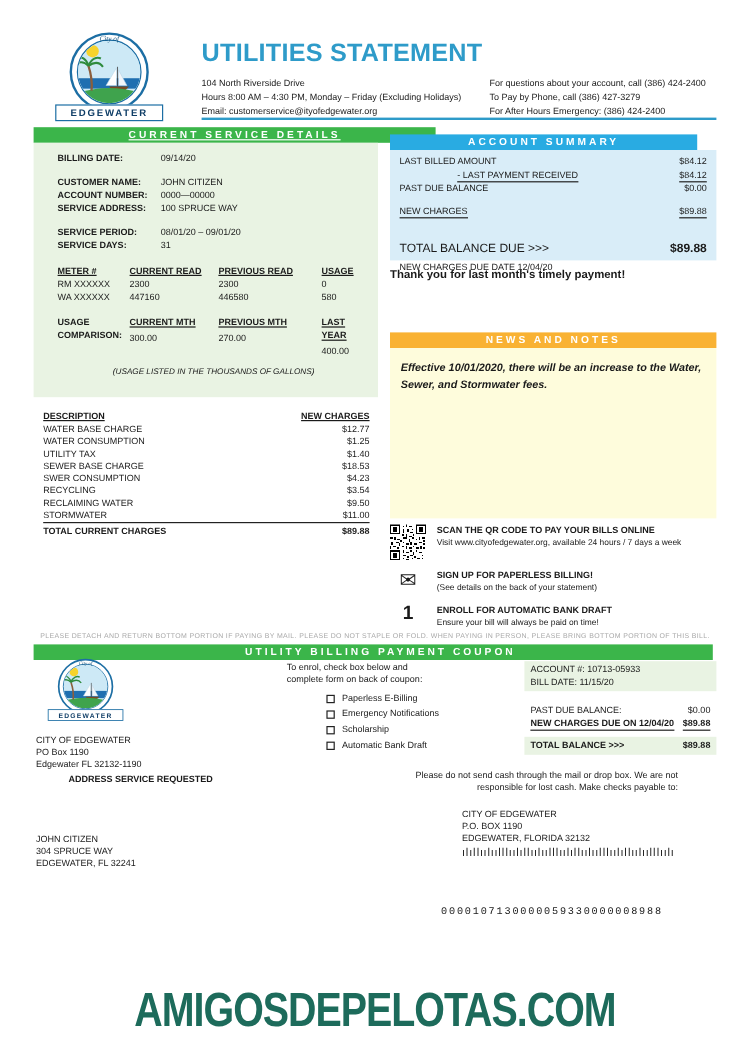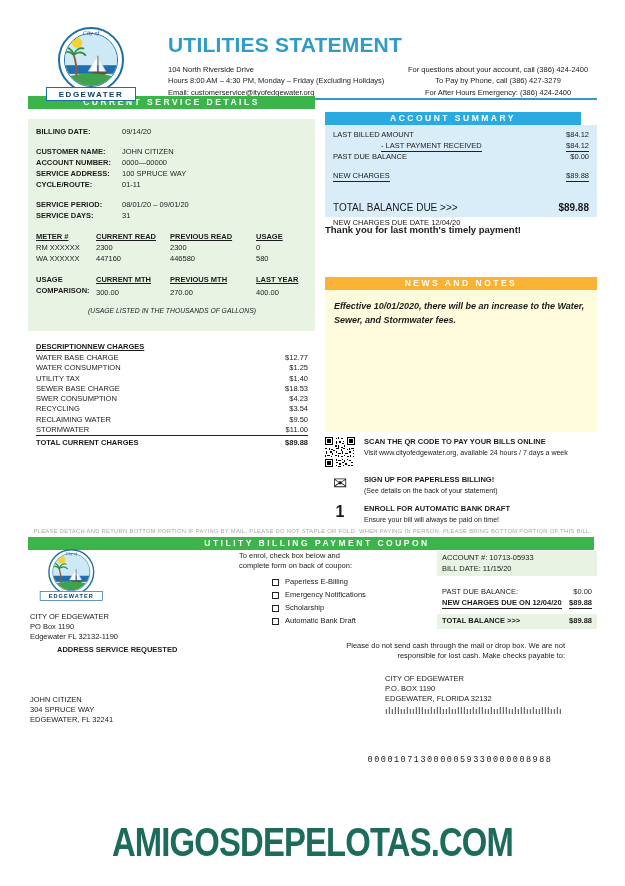--- a/index.html
+++ b/index.html
@@ -8,56 +8,56 @@
     --ink:#1a1a1a;
   }
   *{margin:0;padding:0;box-sizing:border-box;}
   html,body{width:625px;height:886px;}
   body{font-family:"Liberation Sans",sans-serif;color:var(--ink);background:#fff;position:relative;}
   .page{position:absolute;left:0;top:0;width:625px;height:886px;background:#fff;overflow:hidden;}
 
   
   .title{position:absolute;left:168px;top:33px;font-size:21px;font-weight:bold;color:var(--titleblue);letter-spacing:.2px;}
   .hdr-left{position:absolute;left:168px;top:64px;font-size:7.5px;line-height:1.5;}
-  .hdr-right{position:absolute;left:408px;top:64px;font-size:7.5px;line-height:1.5;text-align:center;}
+  .hdr-right{position:absolute;left:408px;top:64px;font-size:7.5px;line-height:1.5;}
   .hdr-rule{position:absolute;left:168px;top:98px;width:429px;height:2px;background:var(--titleblue);}
 
   
   .logo{display:flex;flex-direction:column;align-items:center;}
   .logo-large{position:absolute;left:32px;top:27px;width:118px;}
   .logo-small{position:absolute;left:30px;top:549px;width:118px;transform:scale(.7);transform-origin:top left;}
   .logo-ring{width:66px;height:66px;border-radius:50%;background:#fff;border:2px solid #1C6EA4;display:flex;align-items:center;justify-content:center;position:relative;z-index:1;}
   .logo-cityof{position:absolute;top:1px;left:0;width:100%;text-align:center;font-size:6px;font-style:italic;font-family:"Liberation Serif",serif;color:#14547E;}
   .scene{width:54px;height:54px;border-radius:50%;overflow:hidden;border:1px solid #1C6EA4;background:#CDE9F6;}
   .scene svg{display:block;}
   .logo-banner{margin-top:-6px;background:#fff;border:1.5px solid #1C6EA4;font-size:8px;font-weight:bold;letter-spacing:1.5px;color:#0E3D66;padding:1.5px 12px;white-space:nowrap;z-index:2;}
 
   
   .bar{position:absolute;height:13px;color:#fff;font-weight:bold;font-size:8.5px;letter-spacing:2.5px;text-align:center;line-height:13px;}
-  .sd-bar{left:28px;top:96px;width:287px;background:var(--green);}
+  .sd-bar{left:28px;top:106px;width:335px;background:var(--green);text-decoration:underline;}
   .as-bar{left:325px;top:112px;width:256px;background:var(--blue);text-align:center;}
   .news-bar{left:325px;top:277px;width:272px;background:var(--orange);}
   .coupon-bar{left:28px;top:537px;width:566px;background:var(--green);padding-left:12px;}
 
   
-  .sd-body{position:absolute;left:28px;top:119px;width:287px;height:212px;background:var(--lightgreen);padding:7px 7px 0 8px;font-size:7.5px;}
+  .sd-body{position:absolute;left:28px;top:119px;width:287px;height:212px;background:var(--lightgreen);padding:7px 7px 0 20px;font-size:7.5px;}
   .frow{display:flex;line-height:11px;}
   .flabel{font-weight:bold;width:86px;flex:none;}
   .g2,.g3{margin-top:9px;}
   .meter{margin-top:10px;}
   .mhead,.mrow,.ucomp{display:grid;grid-template-columns:60px 74px 86px 1fr;line-height:11px;}
   .mh{font-weight:bold;text-decoration:underline;}
   .ucomp{margin-top:10px;}
   .ucol .uval{display:block;margin-top:2px;}
   .ulbl{font-weight:bold;line-height:11px;}
   .unote{margin-top:9px;text-align:center;font-style:italic;font-size:6.8px;}
 
   
   .charges{position:absolute;left:28px;top:341px;width:287px;font-size:7.5px;padding:0 7px 0 8px;}
-  .chead{display:flex;line-height:11px;margin-bottom:1px;}
+  .chead{display:flex;justify-content:space-between;line-height:11px;margin-bottom:1px;}
   .crow{display:flex;justify-content:space-between;line-height:10.3px;}
   .crows .crow:last-child{border-bottom:.8px solid #222;}
   .ctotal{font-weight:bold;margin-top:1px;line-height:11px;}
 
   
   .as-body{position:absolute;left:325px;top:125px;width:272px;height:92px;background:var(--lightblue);padding:5px 8px;font-size:7.5px;}
   .asrow{display:flex;justify-content:space-between;line-height:10.5px;}
   .asrows .asrow:nth-child(2) span{border-bottom:.8px solid #222;margin-left:48px;}
   .asrow.nc{margin-top:8px;}
   .asrow.nc span{border-bottom:.8px solid #222;}
@@ -160,24 +160,20 @@
         <span class="flabel">CUSTOMER NAME:</span>
         <span class="fvalue">JOHN CITIZEN</span>
       </div>
         <div class="frow">
         <span class="flabel">ACCOUNT NUMBER:</span>
         <span class="fvalue">0000—00000</span>
       </div>
         <div class="frow">
         <span class="flabel">SERVICE ADDRESS:</span>
         <span class="fvalue">100 SPRUCE WAY</span>
-      </div>
-        <div class="frow">
-        <span class="flabel">CYCLE/ROUTE:</span>
-        <span class="fvalue">01-11</span>
       </div>
       </div>
     <div class="g3">
         <div class="frow">
         <span class="flabel">SERVICE PERIOD:</span>
         <span class="fvalue">08/01/20 – 09/01/20</span>
       </div>
         <div class="frow">
         <span class="flabel">SERVICE DAYS:</span>
         <span class="fvalue">31</span>

